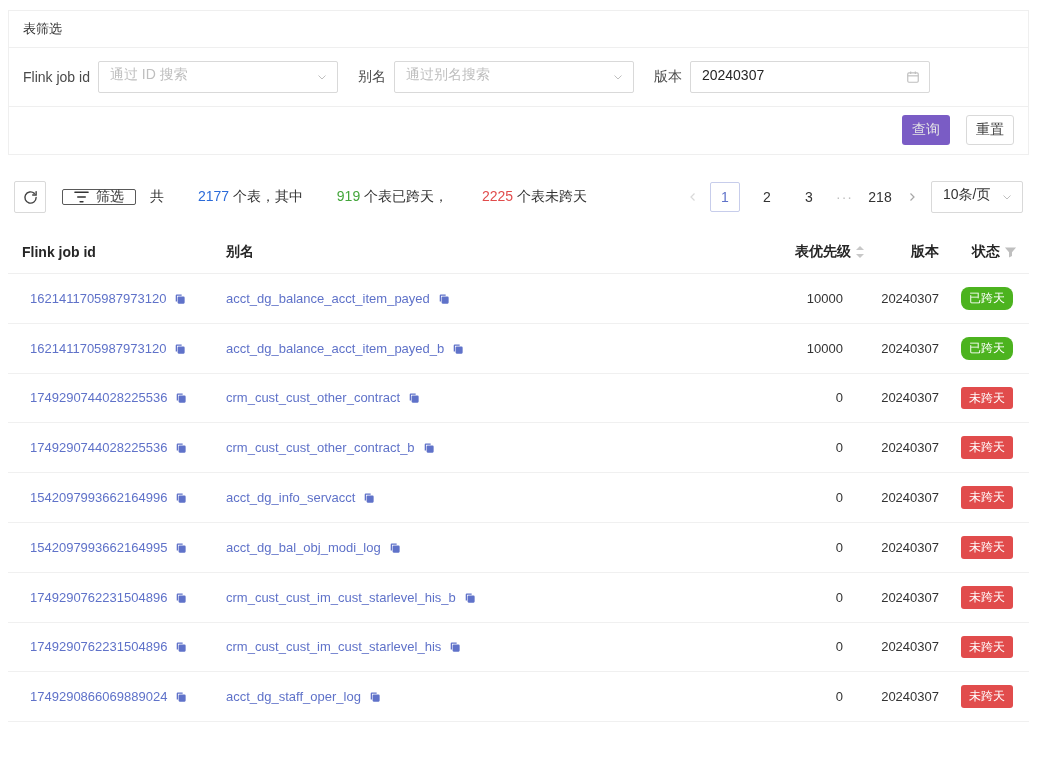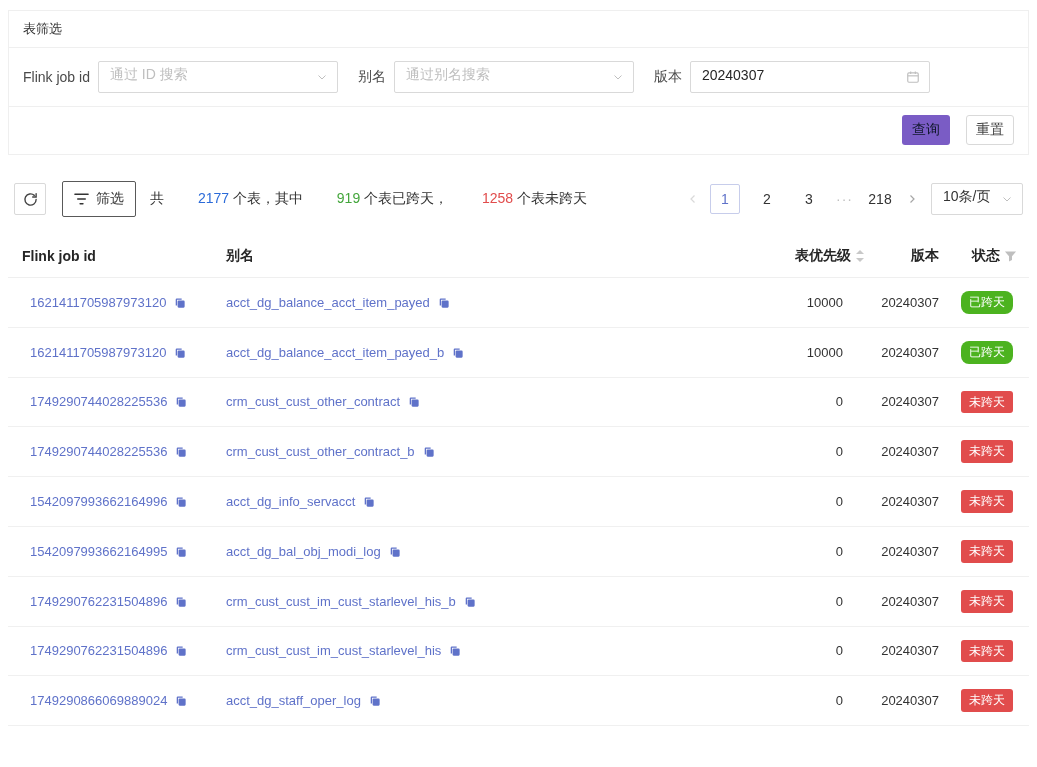--- a/index.html
+++ b/index.html
@@ -26,28 +26,28 @@
     position:relative; height:32px; border:1px solid #d9d9d9; border-radius:2px;
     display:flex; align-items:center; padding:0 28px 5px 11px; background:#fff; cursor:pointer;
   }
   .w240{ width:240px; }
   .placeholder{ color:#bfbfbf; overflow:hidden; white-space:nowrap; }
   .date-value{ color:#262626; }
   .caret{ position:absolute; right:9px; top:50%; transform:translateY(-50%); color:#bfbfbf; display:flex; }
   .action-row{ display:flex; justify-content:flex-end; gap:16px; padding:8px 14px 9px; }
   .btn{ height:30px; padding:0 9px; font-size:14px; border-radius:3px; cursor:pointer;
         border:1px solid transparent; font-family:inherit; }
-  .btn.primary{ background:var(--primary); color:#0f172a; }
+  .btn.primary{ background:var(--primary); color:#e5e5e5; }
   .btn.ghost{ background:#fff; border-color:#d9d9d9; color:#434343; }
 
   
   .toolbar{ display:flex; align-items:center; margin-top:26px; padding:0 6px; }
   .icon-btn{ width:32px; height:32px; border:1px solid #d9d9d9; border-radius:2px; background:#fff;
              display:flex; align-items:center; justify-content:center; cursor:pointer; color:#434343; }
-  .filter-btn{ height:36px; margin-left:16px; padding:0 11px; border:1px solid #595959; border-radius:2px;
+  .filter-btn{ height:16px; margin-left:16px; padding:0 11px; border:1px solid #595959; border-radius:2px;
                background:#fff; display:flex; align-items:center; gap:7px; cursor:pointer;
                color:#333; font-size:14px; font-family:inherit; }
   .summary{ margin-left:14px; color:#333; white-space:nowrap; }
   .num{ font-weight:normal;margin-left:30px; }
   .c-blue{ color:var(--blue); } .c-green{ color:var(--green); } .c-red{ color:var(--red); }
 
   
   .pagination{ margin-left:auto; display:flex; align-items:center; }
   .page-arrow{ width:22px; height:32px; display:flex; align-items:center; justify-content:center;
                color:#a6a6a6; cursor:pointer; }
@@ -145,21 +145,21 @@
     </button>
     <button class="filter-btn">
       <svg width="15" height="14" viewBox="0 0 16 14" stroke="#333" stroke-width="1.6" stroke-linecap="round">
           <line x1="1" y1="2" x2="15" y2="2"></line>
           <line x1="4" y1="7" x2="12" y2="7"></line>
           <line x1="6.5" y1="12" x2="9.5" y2="12"></line>
         </svg>
       <span>筛选</span>
     </button>
     <div class="summary">
-      <span>共 </span><span class="num c-blue">2177</span><span> 个表，其中 </span><span class="num c-green">919</span><span> 个表已跨天， </span><span class="num c-red">1258</span><span> 个表未跨天</span>
+      <span>共 </span><span class="num c-blue">2177</span><span> 个表，其中 </span><span class="num c-green">919</span><span> 个表已跨天， </span><span class="num c-red">2225</span><span> 个表未跨天</span>
     </div>
 
     <div class="pagination">
       <span class="page-arrow disabled">
         <svg width="12" height="12" viewBox="0 0 24 24" fill="none" stroke="currentColor" stroke-width="2.4">
             <polyline points="15 5 8 12 15 19"></polyline>
           </svg>
       </span>
       <span class="page-item active">1</span>
       <span class="page-item">2</span>

